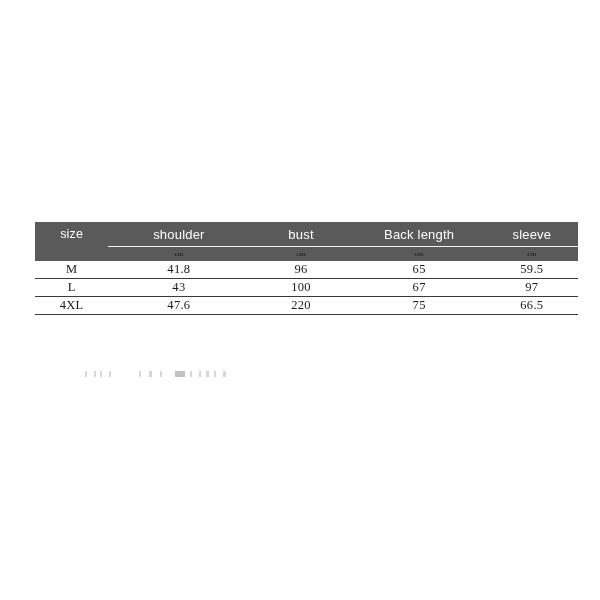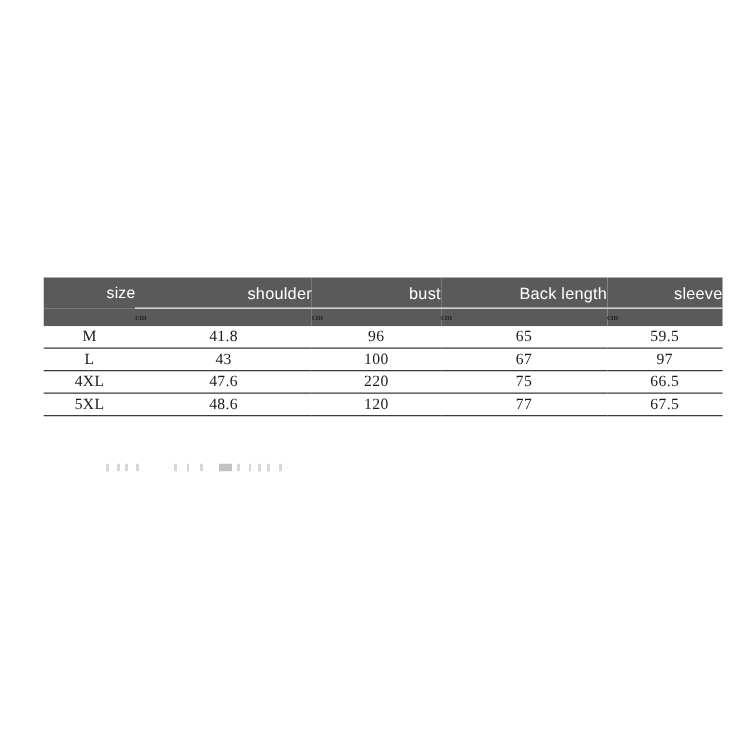--- a/index.html
+++ b/index.html
@@ -29,21 +29,21 @@
   }
 
   
   thead tr.head-main {
     background: #5a5a5a;
   }
   thead tr.head-main th {
     color: #ffffff;
     font-size: 13px;
     font-weight: 400;
-    text-align: right;
+    text-align: center;
     padding: 3px 0 3px 0;
     height: 18px;
     line-height: 15px;
     letter-spacing: 0.2px;
     border: none;
   }
   thead tr.head-main th.col-size {
     font-size: 12.5px;
   }
   
@@ -51,21 +51,21 @@
     border-bottom: 1.6px solid #f2f2f2;
   }
 
   thead tr.head-units {
     background: #5a5a5a;
   }
   thead tr.head-units th {
     color: #2b2b2b;
     font-size: 7px;
     font-weight: 700;
-    text-align: left;
+    text-align: center;
     height: 14px;
     line-height: 14px;
     padding: 0;
     border: none;
     font-family: "Liberation Serif", serif;
   }
 
   
   tbody td {
     text-align: center;
@@ -152,24 +152,17 @@
         <td>67</td>
         <td>97</td>
       </tr>
       <tr>
         <td>4XL</td>
         <td>47.6</td>
         <td>220</td>
         <td>75</td>
         <td>66.5</td>
       </tr>
-      <tr>
-        <td>5XL</td>
-        <td>48.6</td>
-        <td>120</td>
-        <td>77</td>
-        <td>67.5</td>
-      </tr>
     </tbody>
   </table>
 </div>
 
 <div class="artifact"></div>
 
 </body></html>

